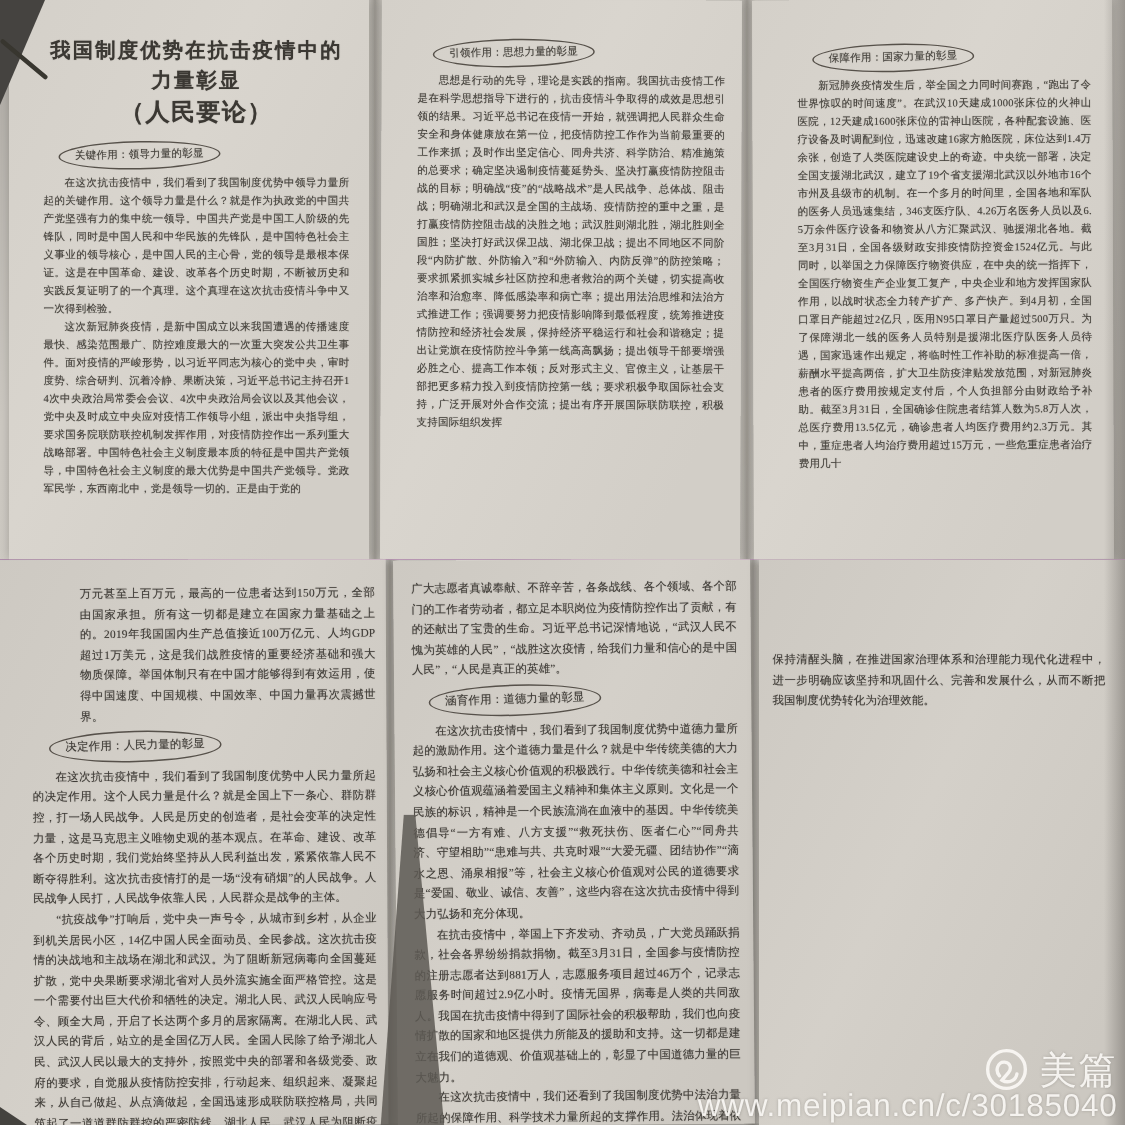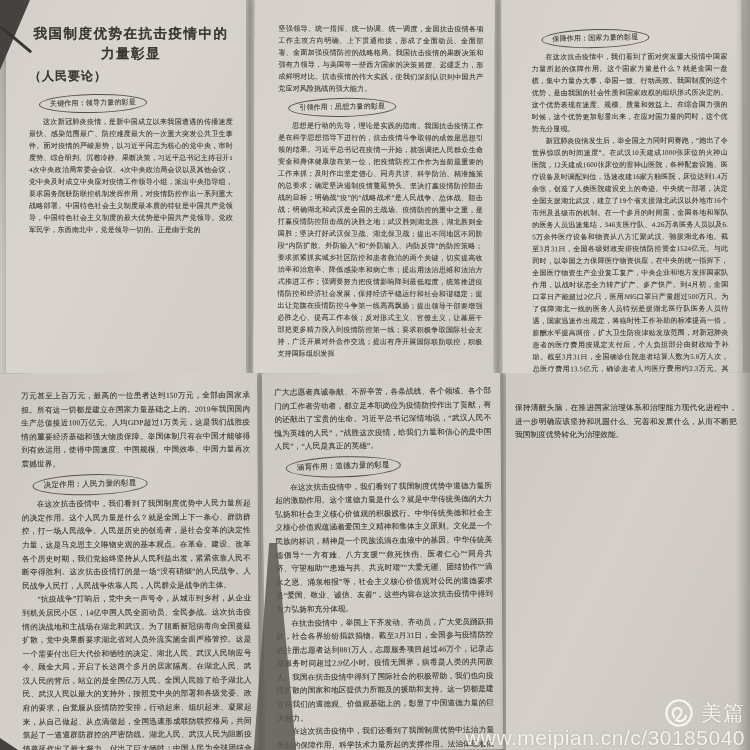--- a/index.html
+++ b/index.html
@@ -38,31 +38,31 @@
          clip-path:polygon(0 0,0 100%,100% 100%);}
   .band-r{position:absolute;right:0;top:0;width:14px;height:100%;
          background:linear-gradient(90deg,rgba(80,76,72,0),rgba(80,76,72,.4));}
   
   .doc{color:#46433d;font-size:7px;line-height:12px;letter-spacing:.15px;
        text-align:justify;word-break:break-all;text-shadow:0 0 .6px rgba(70,66,60,.55);}
   .photo-bottom .doc{font-size:7.6px;line-height:13.6px;color:#403d38;}
   .para{margin:0;text-indent:2em;}
   .doc-title{margin:0 0 4px 0;font-size:13.5px;line-height:20px;font-weight:bold;text-align:center;
        letter-spacing:1.5px;color:#3b3833;text-indent:0;}
-  .doc-subtitle{margin:0 0 10px 0;font-size:12px;line-height:16px;font-weight:bold;
+  .doc-subtitle{margin:0 0 10px 0;font-size:16px;line-height:16px;font-weight:bold;text-align:center;
        letter-spacing:1px;color:#3b3833;text-indent:0;}
   .heading-line{margin:3px 0;}
   .heading-circle{display:inline-block;margin-left:1.4em;padding:2px 10px 3px;
        border:1.3px solid rgba(72,67,60,.9);border-radius:50%;transform:rotate(-1.2deg);}
   
   .watermark{position:absolute;right:5px;bottom:1px;text-align:right;
        font-family:"Liberation Sans","DejaVu Sans",sans-serif;color:rgba(250,248,244,.93);
        text-shadow:0 0 2px rgba(90,86,80,.35);}
   .wm-row{display:flex;align-items:center;justify-content:flex-end;gap:7px;height:26px;}
-  .wm-brand{font-size:21px;letter-spacing:1px;}
+  .wm-brand{font-size:25px;letter-spacing:1px;}
   .wm-account{font-size:21px;letter-spacing:1px;}
   .wm-url{font-size:21px;line-height:23px;letter-spacing:.5px;}
   .wm-logo{display:inline-block;width:30px;height:30px;}
 </style>
 </head>
 <body>
 
 <div class="shot">
 
   <section class="photo photo-top">
@@ -70,54 +70,53 @@
     <div class="gap g2"></div>
 
     <article class="page p-tl doc">
       <h1 class="doc-title">我国制度优势在抗击疫情中的力量彰显</h1>
       <div class="doc-subtitle">（人民要论）</div>
       <div class="heading-line">
         <span class="heading-circle">
           <span>关键作用：领导力量的彰显</span>
         </span>
       </div>
+      <p class="para">在这次抗击疫情中，我们看到了我国制度优势中领导力量所起的关键作用。这个领导力量是什么？就是作为执政党的中国共产党坚强有力的集中统一领导。中国共产党是中国工人阶级的先锋队，同时是中国人民和中华民族的先锋队，是中国特色社会主义事业的领导核心，是中国人民的主心骨，党的领导是最根本保证。这是在中国革命、建设、改革各个历史时期，不断被历史和实践反复证明了的一个真理。这个真理在这次抗击疫情斗争中又一次得到检验。</p>
       <p class="para">这次新冠肺炎疫情，是新中国成立以来我国遭遇的传播速度最快、感染范围最广、防控难度最大的一次重大突发公共卫生事件。面对疫情的严峻形势，以习近平同志为核心的党中央，审时度势、综合研判、沉着冷静、果断决策，习近平总书记主持召开14次中央政治局常委会会议、4次中央政治局会议以及其他会议，党中央及时成立中央应对疫情工作领导小组，派出中央指导组，要求国务院联防联控机制发挥作用，对疫情防控作出一系列重大战略部署。中国特色社会主义制度最本质的特征是中国共产党领导，中国特色社会主义制度的最大优势是中国共产党领导。党政军民学，东西南北中，党是领导一切的。正是由于党的</p>
     </article>
 
     <article class="page p-tm doc">
-      <p class="para" style="text-indent:0;">坚强领导、统一指挥、统一协调、统一调度，全国抗击疫情各项工作主攻方向明确、上下贯通衔接，形成了全面动员、全面部署、全面加强疫情防控的战略格局。我国抗击疫情的果断决策和强有力领导，与美国等一些西方国家的决策摇摆、迟缓乏力，形成鲜明对比。抗击疫情的伟大实践，使我们深刻认识到中国共产党应对风险挑战的强大能力。</p>
       <div class="heading-line">
         <span class="heading-circle">
           <span>引领作用：思想力量的彰显</span>
         </span>
       </div>
       <p class="para">思想是行动的先导，理论是实践的指南。我国抗击疫情工作是在科学思想指导下进行的，抗击疫情斗争取得的成效是思想引领的结果。习近平总书记在疫情一开始，就强调把人民群众生命安全和身体健康放在第一位，把疫情防控工作作为当前最重要的工作来抓；及时作出坚定信心、同舟共济、科学防治、精准施策的总要求；确定坚决遏制疫情蔓延势头、坚决打赢疫情防控阻击战的目标；明确战“疫”的“战略战术”是人民战争、总体战、阻击战；明确湖北和武汉是全国的主战场、疫情防控的重中之重，是打赢疫情防控阻击战的决胜之地；武汉胜则湖北胜，湖北胜则全国胜；坚决打好武汉保卫战、湖北保卫战；提出不同地区不同阶段“内防扩散、外防输入”和“外防输入、内防反弹”的防控策略；要求抓紧抓实城乡社区防控和患者救治的两个关键，切实提高收治率和治愈率、降低感染率和病亡率；提出用法治思维和法治方式推进工作；强调要努力把疫情影响降到最低程度，统筹推进疫情防控和经济社会发展，保持经济平稳运行和社会和谐稳定；提出让党旗在疫情防控斗争第一线高高飘扬；提出领导干部要增强必胜之心、提高工作本领；反对形式主义、官僚主义，让基层干部把更多精力投入到疫情防控第一线；要求积极争取国际社会支持，广泛开展对外合作交流；提出有序开展国际联防联控，积极支持国际组织发挥</p>
     </article>
 
     <article class="page p-tr doc">
       <div class="heading-line">
         <span class="heading-circle">
           <span>保障作用：国家力量的彰显</span>
         </span>
       </div>
-      <p class="para">在这次抗击疫情中，我们看到了面对突发重大疫情中国家力量所起的保障作用。这个国家力量是什么？就是全国一盘棋，集中力量办大事，举国一致、行动高效。我国制度的这个优势，是由我国的社会性质和国家政权的组织形式所决定的。这个优势表现在速度、规模、质量和效益上。在综合国力强的时候，这个优势更加彰显出来，在应对国力量的同时，这个优势充分显现。</p>
       <p class="para">新冠肺炎疫情发生后，举全国之力同时间赛跑，“跑出了令世界惊叹的时间速度”。在武汉10天建成1000张床位的火神山医院，12天建成1600张床位的雷神山医院，各种配套设施、医疗设备及时调配到位，迅速改建16家方舱医院，床位达到1.4万余张，创造了人类医院建设史上的奇迹。中央统一部署，决定全国支援湖北武汉，建立了19个省支援湖北武汉以外地市16个市州及县级市的机制。在一个多月的时间里，全国各地和军队的医务人员迅速集结，346支医疗队、4.26万名医务人员以及6.5万余件医疗设备和物资从八方汇聚武汉、驰援湖北各地。截至3月31日，全国各级财政安排疫情防控资金1524亿元。与此同时，以举国之力保障医疗物资供应，在中央的统一指挥下，全国医疗物资生产企业复工复产，中央企业和地方发挥国家队作用，以战时状态全力转产扩产、多产快产。到4月初，全国口罩日产能超过2亿只，医用N95口罩日产量超过500万只。为了保障湖北一线的医务人员特别是援湖北医疗队医务人员待遇，国家迅速作出规定，将临时性工作补助的标准提高一倍，薪酬水平提高两倍，扩大卫生防疫津贴发放范围，对新冠肺炎患者的医疗费用按规定支付后，个人负担部分由财政给予补助。截至3月31日，全国确诊住院患者结算人数为5.8万人次，总医疗费用13.5亿元，确诊患者人均医疗费用约2.3万元。其中，重症患者人均治疗费用超过15万元，一些危重症患者治疗费用几十</p>
     </article>
 
     <div class="corner-tl"></div>
     <div class="corner-mark"></div>
     <div class="band-r"></div>
   </section>
 
   <section class="photo photo-bottom">
     <div class="gap g3"></div>
     <div class="gap g4"></div>
 
     <article class="page p-bl doc">
-      <p class="para" style="text-indent:0;">万元甚至上百万元，最高的一位患者达到150万元，全部由国家承担。所有这一切都是建立在国家力量基础之上的。2019年我国国内生产总值接近100万亿元、人均GDP超过1万美元，这是我们战胜疫情的重要经济基础和强大物质保障。举国体制只有在中国才能够得到有效运用，使得中国速度、中国规模、中国效率、中国力量再次震撼世界。</p>
+      <p class="para" style="text-indent:0;margin-left:32px;">万元甚至上百万元，最高的一位患者达到150万元，全部由国家承担。所有这一切都是建立在国家力量基础之上的。2019年我国国内生产总值接近100万亿元、人均GDP超过1万美元，这是我们战胜疫情的重要经济基础和强大物质保障。举国体制只有在中国才能够得到有效运用，使得中国速度、中国规模、中国效率、中国力量再次震撼世界。</p>
       <div class="heading-line">
         <span class="heading-circle">
           <span>决定作用：人民力量的彰显</span>
         </span>
       </div>
       <p class="para">在这次抗击疫情中，我们看到了我国制度优势中人民力量所起的决定作用。这个人民力量是什么？就是全国上下一条心、群防群控，打一场人民战争。人民是历史的创造者，是社会变革的决定性力量，这是马克思主义唯物史观的基本观点。在革命、建设、改革各个历史时期，我们党始终坚持从人民利益出发，紧紧依靠人民不断夺得胜利。这次抗击疫情打的是一场“没有硝烟”的人民战争。人民战争人民打，人民战争依靠人民，人民群众是战争的主体。</p>
       <p class="para">“抗疫战争”打响后，党中央一声号令，从城市到乡村，从企业到机关居民小区，14亿中国人民全面动员、全民参战。这次抗击疫情的决战地和主战场在湖北和武汉。为了阻断新冠病毒向全国蔓延扩散，党中央果断要求湖北省对人员外流实施全面严格管控。这是一个需要付出巨大代价和牺牲的决定。湖北人民、武汉人民响应号令、顾全大局，开启了长达两个多月的居家隔离。在湖北人民、武汉人民的背后，站立的是全国亿万人民。全国人民除了给予湖北人民、武汉人民以最大的支持外，按照党中央的部署和各级党委、政府的要求，自觉服从疫情防控安排，行动起来、组织起来、凝聚起来，从自己做起、从点滴做起，全国迅速形成联防联控格局，共同筑起了一道道群防群控的严密防线。湖北人民、武汉人民为阻断疫情蔓延作出了最大努力，付出了巨大牺牲；中国人民为全球团结合作战胜疫情作出了最大努力，付出了巨大代价。在抗击疫情斗争中，广大医务工作者逆行出征、日夜奋战，人民解放军指战员闻令而动、勇挑重担，广大公安干警、疾控工作人员、社区工作人员坚守岗位、日夜值守，广大新闻工作者不畏艰险、深入一线，广大企业职工加班加点、扩大生产，交通运输人员日夜奔忙、抢运物资，</p>
     </article>
 
     <article class="page p-bm doc">
@@ -126,21 +125,21 @@
         <span class="heading-circle">
           <span>涵育作用：道德力量的彰显</span>
         </span>
       </div>
       <p class="para">在这次抗击疫情中，我们看到了我国制度优势中道德力量所起的激励作用。这个道德力量是什么？就是中华传统美德的大力弘扬和社会主义核心价值观的积极践行。中华传统美德和社会主义核心价值观蕴涵着爱国主义精神和集体主义原则。文化是一个民族的标识，精神是一个民族流淌在血液中的基因。中华传统美德倡导“一方有难、八方支援”“救死扶伤、医者仁心”“同舟共济、守望相助”“患难与共、共克时艰”“大爱无疆、团结协作”“滴水之恩、涌泉相报”等，社会主义核心价值观对公民的道德要求是“爱国、敬业、诚信、友善”，这些内容在这次抗击疫情中得到大力弘扬和充分体现。</p>
       <p class="para">在抗击疫情中，举国上下齐发动、齐动员，广大党员踊跃捐款，社会各界纷纷捐款捐物。截至3月31日，全国参与疫情防控的注册志愿者达到881万人，志愿服务项目超过46万个，记录志愿服务时间超过2.9亿小时。疫情无国界，病毒是人类的共同敌人。我国在抗击疫情中得到了国际社会的积极帮助，我们也向疫情扩散的国家和地区提供力所能及的援助和支持。这一切都是建立在我们的道德观、价值观基础上的，彰显了中国道德力量的巨大魅力。</p>
       <p class="para">在这次抗击疫情中，我们还看到了我国制度优势中法治力量所起的保障作用、科学技术力量所起的支撑作用。法治体现着依法防控疫情中我们国家和人民的意志，科学技术彰显着防控抗疫中我国科技进步和创新的巨大威力。此外，毋庸讳言，在这次抗击疫情中，也暴露出我国在重大疫情防控体制机制、公共卫生应急管理体系等方面存在的短板和弱项。习近平总书记强调，要“针对这次疫情暴露出来的短板和不足，抓紧补短板、堵漏洞、强弱项，该坚持的坚持，该完善的完善，该建立的建立，该落实的落实”。我们要按照习近平总书记的要求，</p>
     </article>
 
     <article class="page p-br doc">
-      <p class="para" style="text-indent:0;">保持清醒头脑，在推进国家治理体系和治理能力现代化进程中，进一步明确应该坚持和巩固什么、完善和发展什么，从而不断把我国制度优势转化为治理效能。</p>
+      <p class="para" style="text-indent:0;margin-top:32px;">保持清醒头脑，在推进国家治理体系和治理能力现代化进程中，进一步明确应该坚持和巩固什么、完善和发展什么，从而不断把我国制度优势转化为治理效能。</p>
     </article>
 
     <div class="wedge"></div>
     <div class="corner-bl"></div>
     <div class="band-r"></div>
   </section>
 
   <div class="watermark">
     <div class="wm-row">
       <span class="wm-logo">

